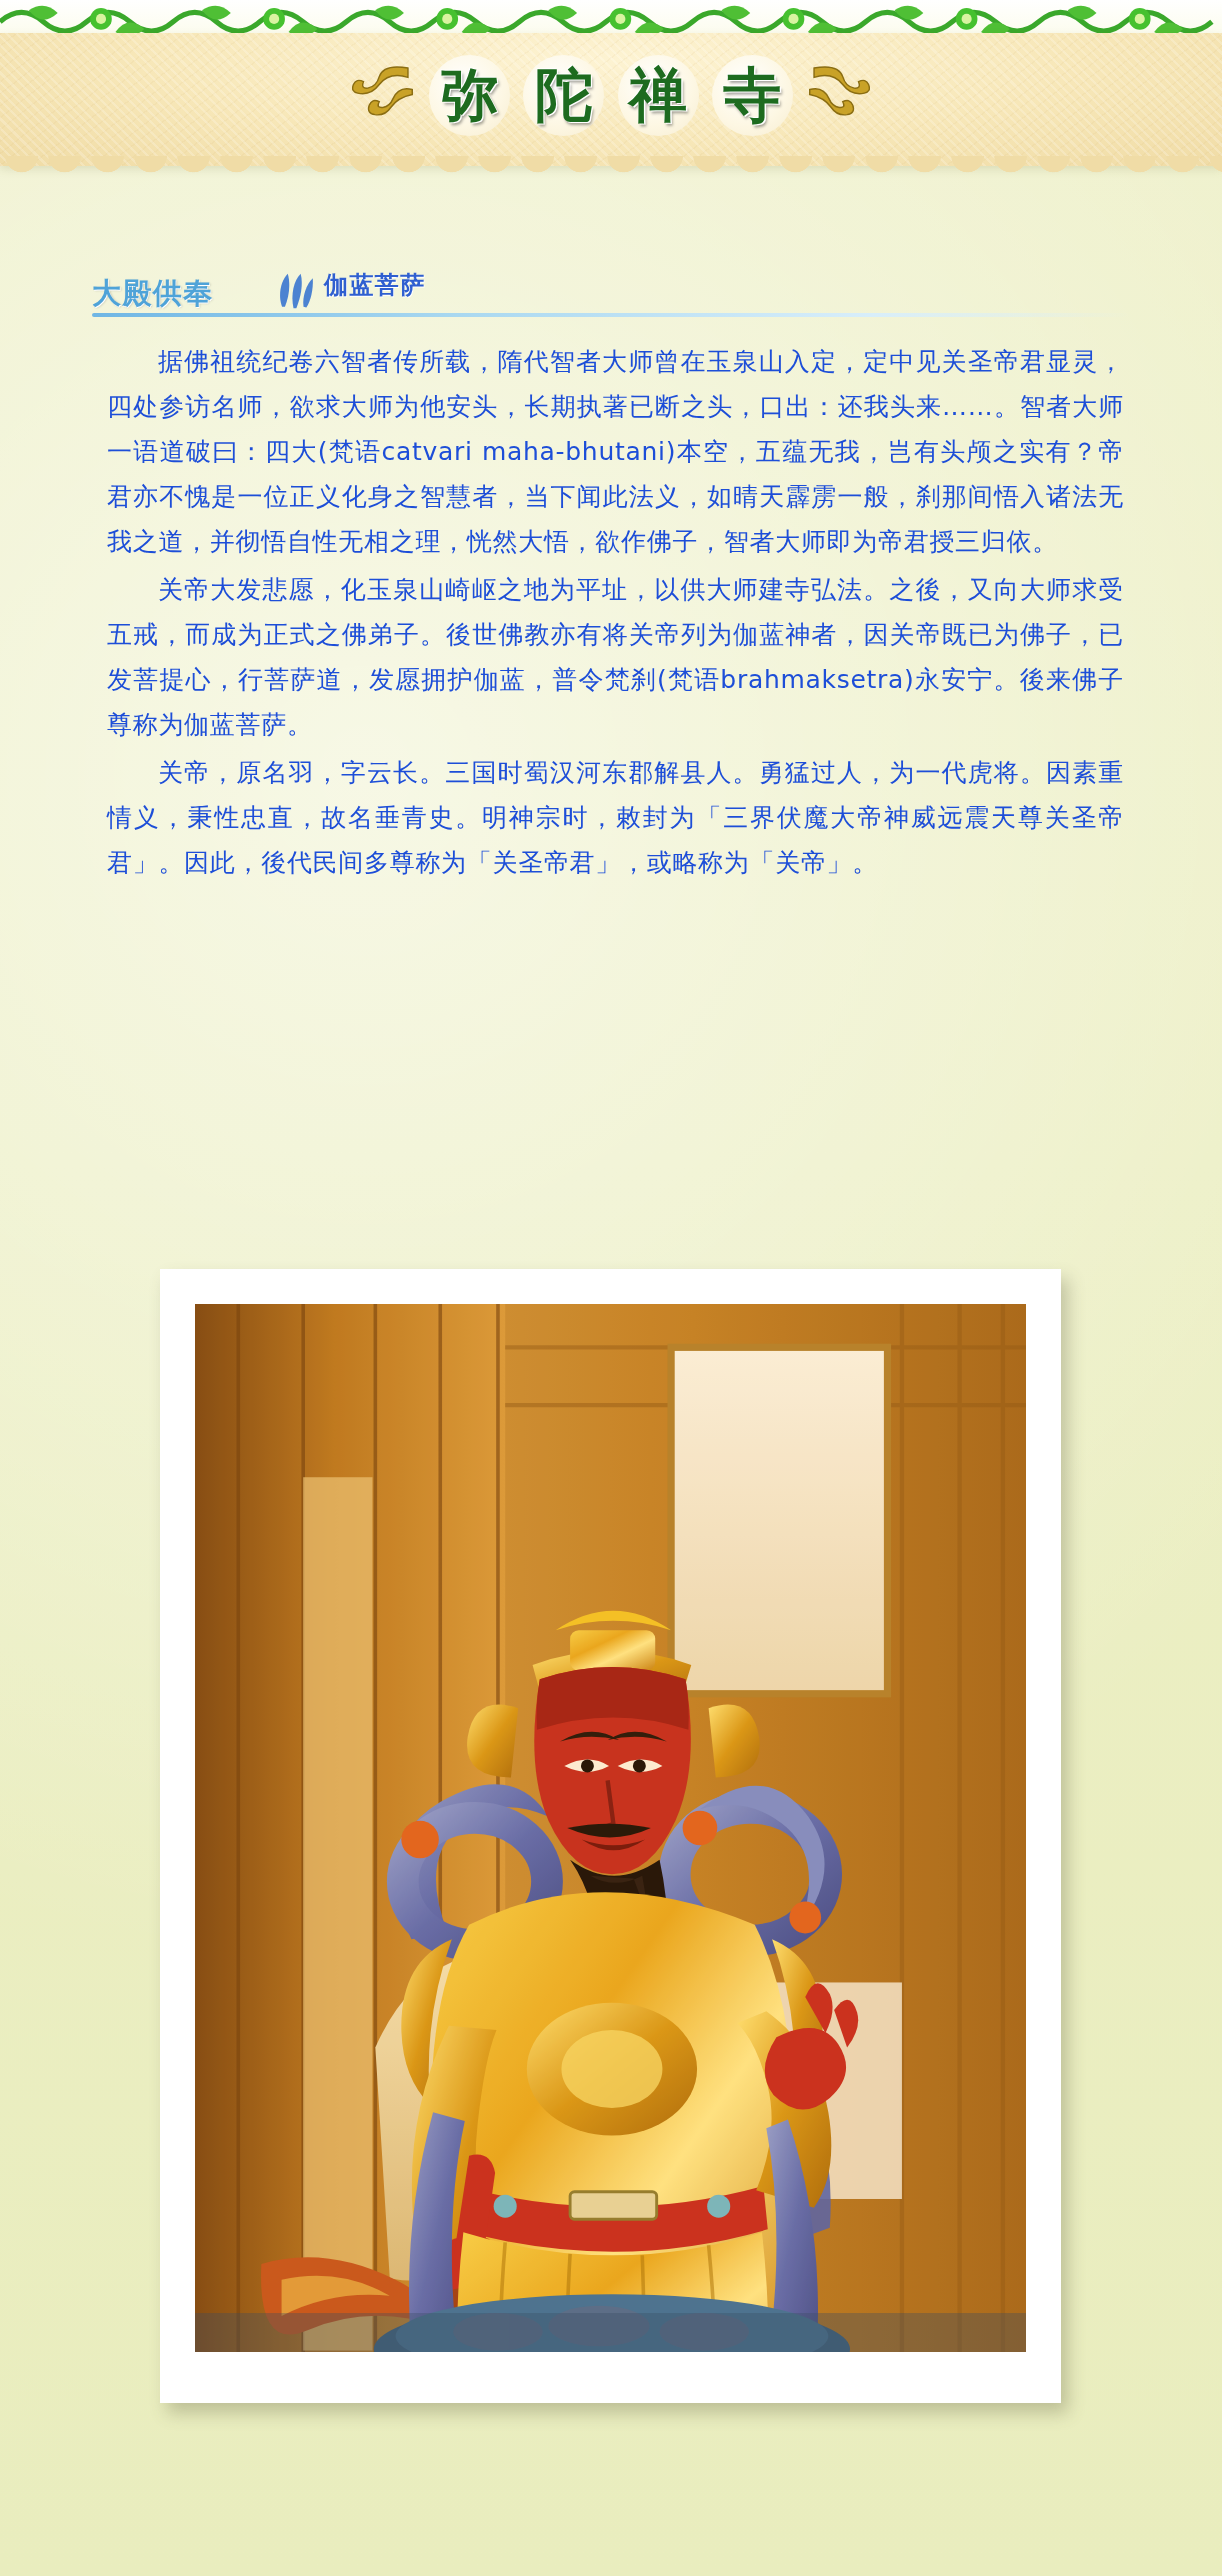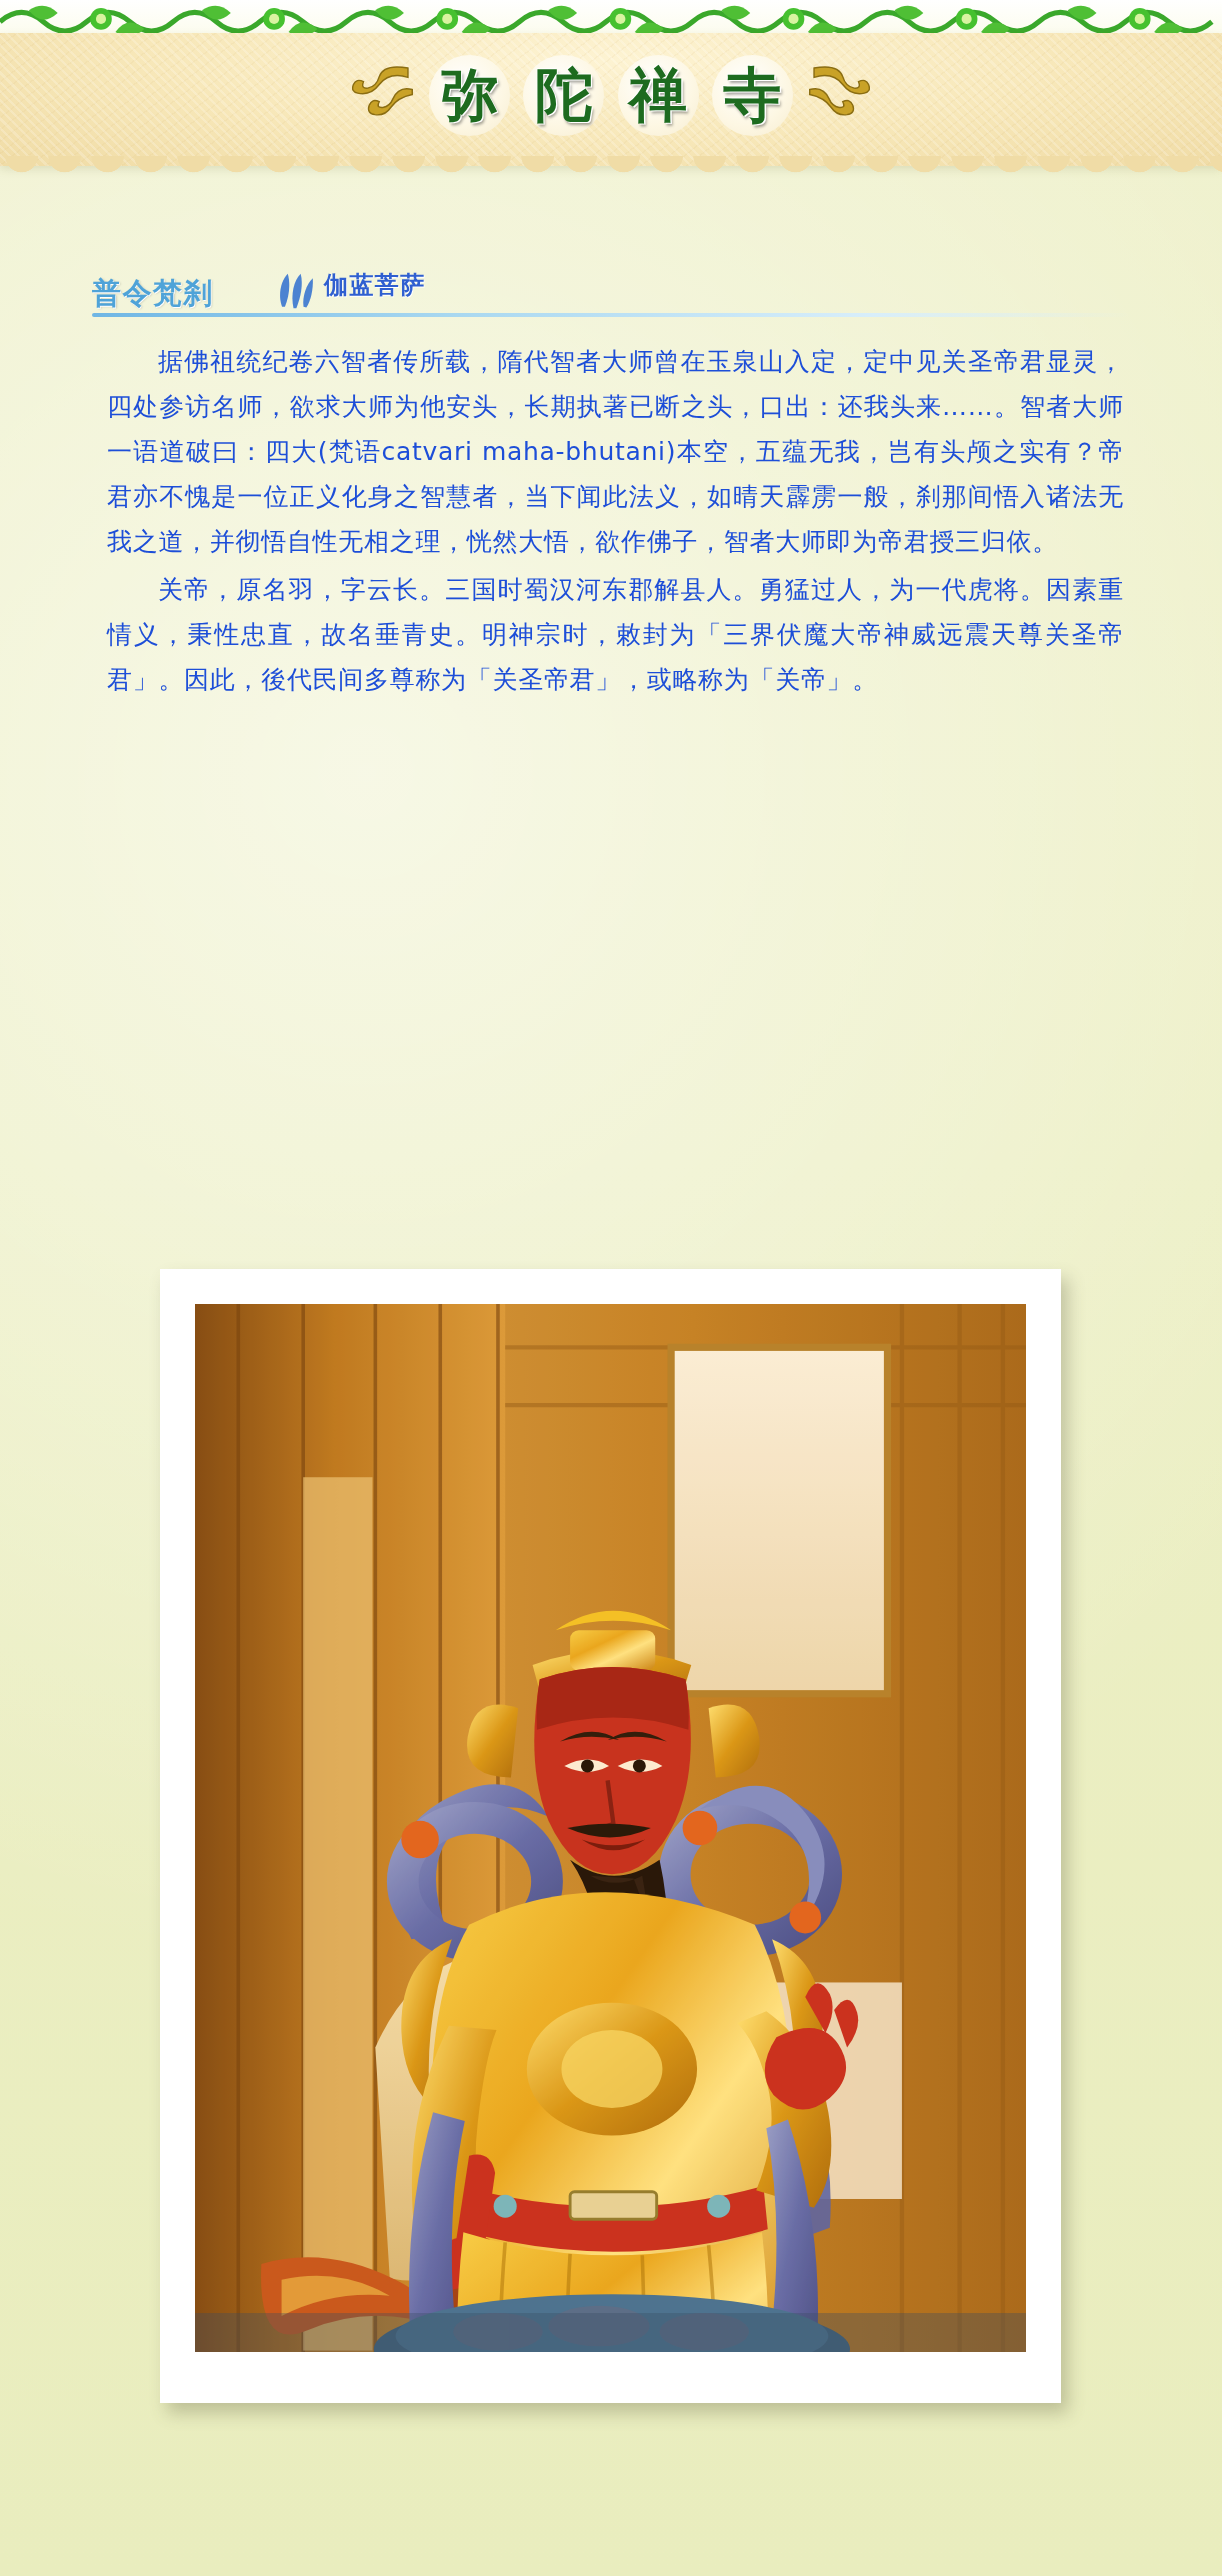--- a/index.html
+++ b/index.html
@@ -273,34 +273,35 @@
     <svg class="title-orn" viewBox="0 0 92 92" style="transform:scaleX(-1)">
       <g fill="#c9a227" stroke="#8a6d12" stroke-width="2">
         <path d="M78,20 q-26,-8 -40,10 q-12,16 -30,12 q-10,-2 -6,-12 q4,-9 14,-4 q-4,10 6,9 q12,-2 16,-16 q6,-18 40,-12z"></path>
         <path d="M84,44 q-20,4 -30,18 q-8,12 -22,10 q-12,-2 -8,-13 q4,-10 14,-5 q-5,9 5,8 q10,-2 14,-12 q8,-18 27,-13z"></path>
       </g>
     </svg>
   </div>
 </div>
 
 <div class="section-head">
-  <div class="sh-title">普令梵刹</div>
+  <div class="sh-title">大殿供奉</div>
   <svg class="sh-leaf" viewBox="0 0 60 56">
     <g fill="#2f6fd0" opacity="0.85">
       <path d="M14,50 C8,34 12,14 22,4 C26,18 24,36 18,50z"></path>
       <path d="M30,52 C26,34 30,14 40,4 C44,18 40,38 34,52z"></path>
       <path d="M44,50 C42,36 48,18 57,10 C58,26 54,42 48,51z"></path>
     </g>
   </svg>
   <div class="sh-sub">伽蓝菩萨</div>
   <div class="sh-rule"></div>
 </div>
 
 <div class="article">
   <p>据佛祖统纪卷六智者传所载，隋代智者大师曾在玉泉山入定，定中见关圣帝君显灵，四处参访名师，欲求大师为他安头，长期执著已断之头，口出：还我头来……。智者大师一语道破曰：四大(梵语catvari maha-bhutani)本空，五蕴无我，岂有头颅之实有？帝君亦不愧是一位正义化身之智慧者，当下闻此法义，如晴天霹雳一般，刹那间悟入诸法无我之道，并彻悟自性无相之理，恍然大悟，欲作佛子，智者大师即为帝君授三归依。</p>
+  <p>关帝大发悲愿，化玉泉山崎岖之地为平址，以供大师建寺弘法。之後，又向大师求受五戒，而成为正式之佛弟子。後世佛教亦有将关帝列为伽蓝神者，因关帝既已为佛子，已发菩提心，行菩萨道，发愿拥护伽蓝，普令梵刹(梵语brahmaksetra)永安宁。後来佛子尊称为伽蓝菩萨。</p>
   <p>关帝，原名羽，字云长。三国时蜀汉河东郡解县人。勇猛过人，为一代虎将。因素重情义，秉性忠直，故名垂青史。明神宗时，敕封为「三界伏魔大帝神威远震天尊关圣帝君」。因此，後代民间多尊称为「关圣帝君」，或略称为「关帝」。</p>
 </div>
 
 <div class="photo-frame">
   <div class="photo">
     <div class="scene">
       <svg width="831" height="1048" viewBox="0 0 1152 1452" preserveAspectRatio="none">
         <defs>
           <linearGradient id="wallL" x1="0" y1="0" x2="1" y2="0">
             <stop offset="0%" stop-color="#7a4511"></stop>

